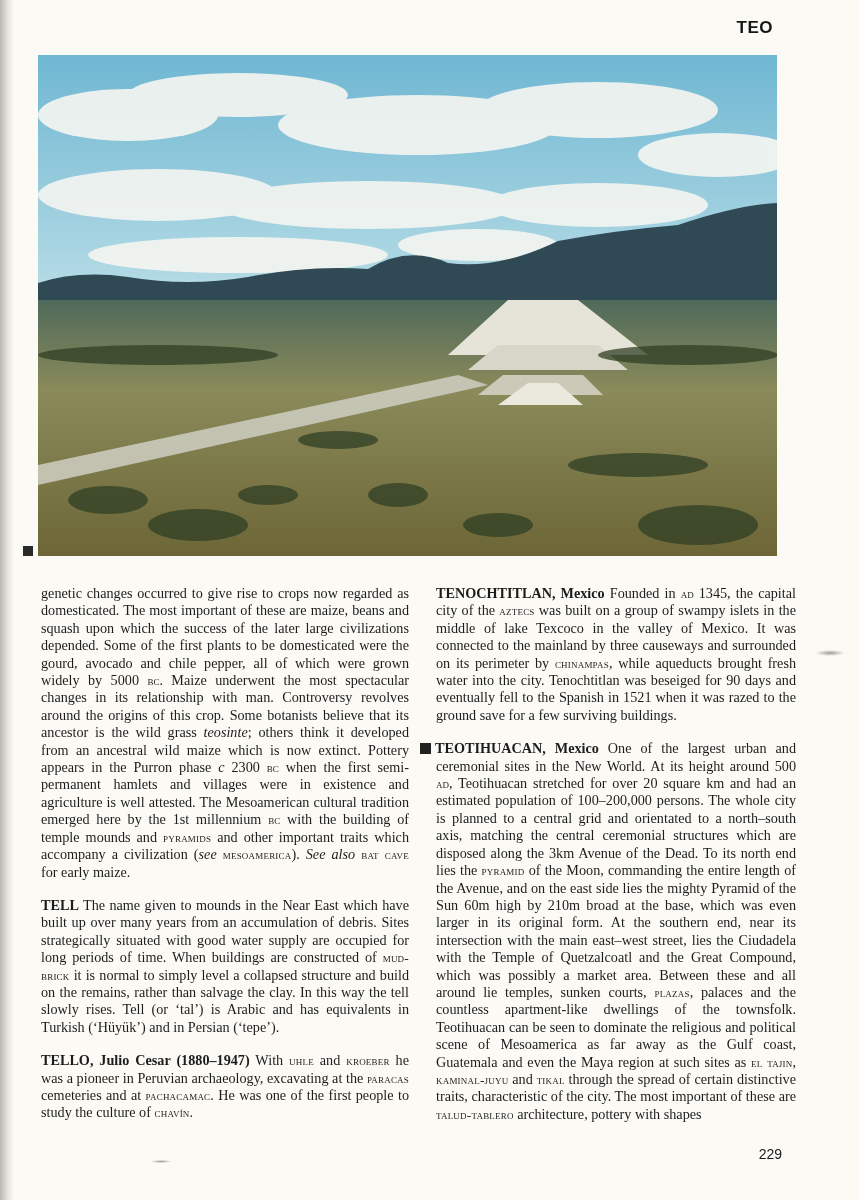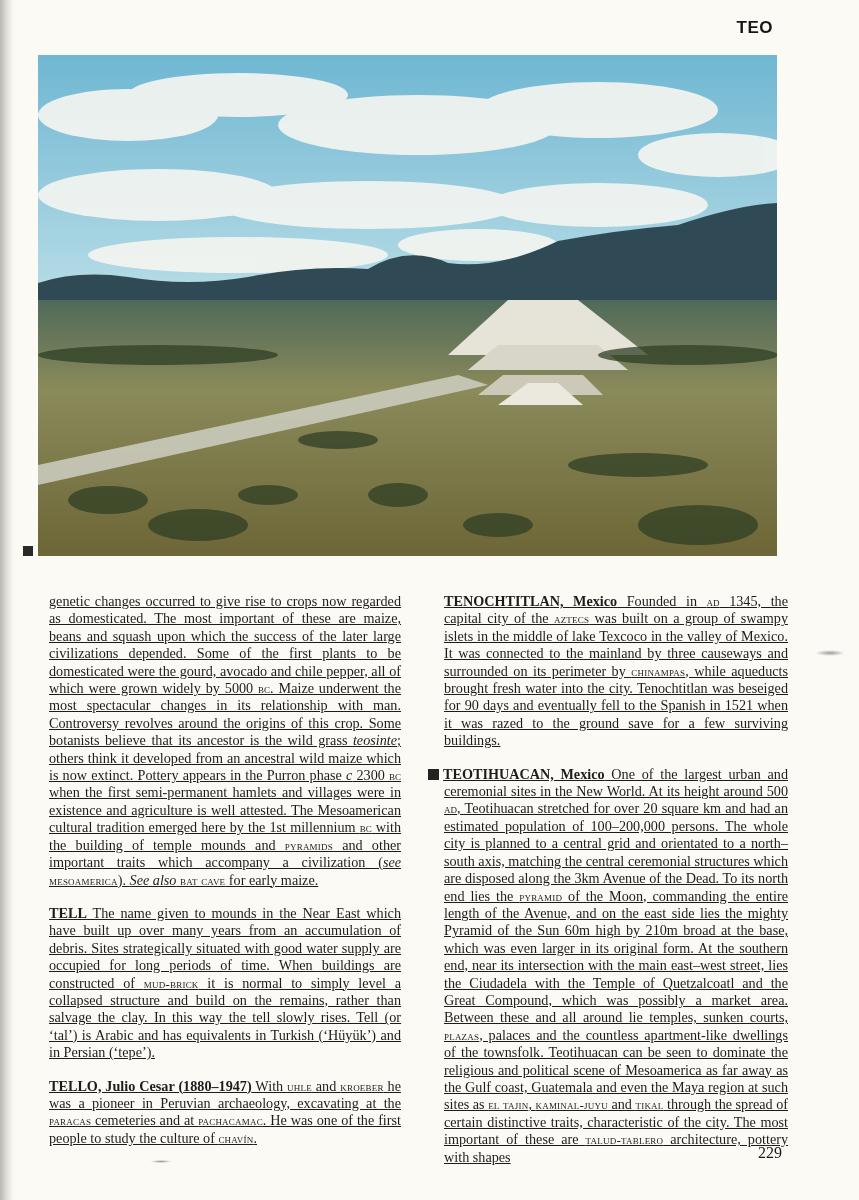--- a/index.html
+++ b/index.html
@@ -9,26 +9,26 @@
           background:linear-gradient(to right,#b9b7b0,#e9e7e0 60%,#fbfaf5);}
   .running-head{position:absolute;right:86px;top:18px;font-family:"Liberation Sans","DejaVu Sans",sans-serif;
           font-weight:bold;font-size:17px;color:#151515;letter-spacing:.5px;}
   .photo{position:absolute;left:38px;top:55px;width:739px;height:501px;overflow:hidden;}
   .photo svg{display:block;}
   .photo-marker{position:absolute;left:23px;top:546px;width:10px;height:10px;background:#2a2a2a;}
   .col{position:absolute;top:585px;width:368px;font-size:14.2px;line-height:17.4px;text-align:justify;}
   .col.left{left:41px;}
   .col.right{left:436px;width:360px;}
   .entry{margin:0 0 16px 0;}
-  .entry p{margin:8px;text-decoration:underline;}
+  .entry p{margin:0;}
   .hw{font-weight:bold;}
   .sc{font-variant:small-caps;font-size:0.95em;}
   .xref{font-variant:small-caps;font-size:0.95em;letter-spacing:.2px;}
   .bullet{display:inline-block;width:11px;height:11px;background:#222;margin-left:-16px;margin-right:4px;vertical-align:-1px;}
-  .folio{position:absolute;right:77px;bottom:38px;font-family:Liberation Serif, serif;font-size:16px;color:#1a1a1a;}
+  .folio{position:absolute;right:77px;bottom:38px;font-family:Liberation Sans, sans-serif;font-size:14px;color:#1a1a1a;}
   .smudge{position:absolute;left:815px;top:650px;width:30px;height:6px;background:radial-gradient(ellipse,#9c9c9c 0%,rgba(160,160,160,0) 70%);}
   .smudge2{position:absolute;left:150px;top:1160px;width:22px;height:3px;background:radial-gradient(ellipse,#999 0%,rgba(160,160,160,0) 70%);}
 </style>
 </head>
 <body>
 
 <div class="gutter"></div>
 <div class="running-head">TEO</div>
 
 <div class="photo">

